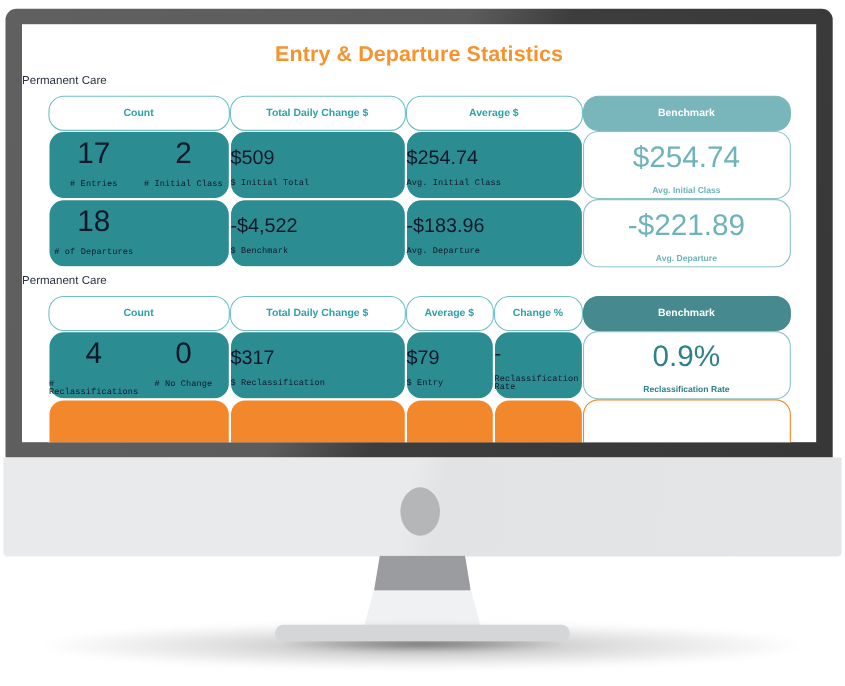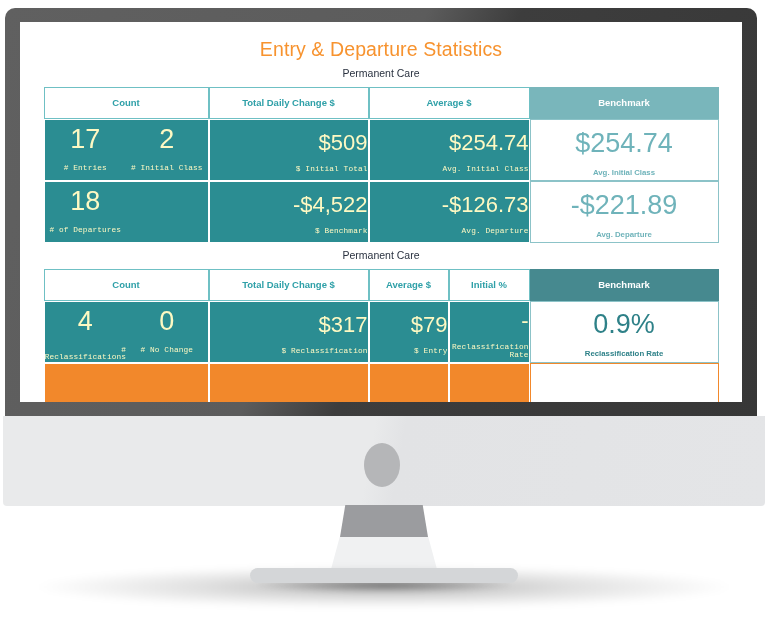--- a/index.html
+++ b/index.html
@@ -53,49 +53,49 @@
   .base-shadow{
     position:absolute;left:258px;top:580px;width:252px;height:12px;
     background:radial-gradient(ellipse at 50% 40%,rgba(0,0,0,.35) 0%,rgba(0,0,0,0) 75%);
     filter:blur(2px);
   }
 
   
   .content{position:absolute;left:0;top:0;width:722px;padding:0;}
 
   .sect-title{
-    text-align:center;color:#f7932f;font-weight:normal;font-size:19.5px;
+    text-align:center;color:#f7932f;font-weight:bold;font-size:19.5px;
     letter-spacing:.1px;margin:0;padding:16px 0 0 0;line-height:1.2;
   }
   .sect-sub{
-    text-align:center;color:#2a3240;font-size:10.5px;margin:0;
+    color:#2a3240;font-size:10.5px;margin:0;
     padding:6px 0 7px 0;line-height:1.2;
   }
 
   table.stat{
     border-collapse:separate;border-spacing:0;
     width:675px;margin:0 auto;table-layout:fixed;
   }
-  table.stat td,table.stat th{padding:0;vertical-align:middle;}
+  table.stat td,table.stat th{padding:0;vertical-align:middle;border-radius:14px;}
 
   
   .hcell{
     height:30px;background:#ffffff;border:1px solid #6fc0c4;
     color:#2fa0a8;font-size:9.5px;font-weight:bold;text-align:center;
     line-height:30px;white-space:nowrap;
   }
   .hcell.bench1{background:#79b6bb;border-color:#79b6bb;color:#ffffff;}
   .hcell.bench2{background:#46898f;border-color:#46898f;color:#ffffff;}
 
   
   .dcell{
     background:#2b8d92;border:1px solid #ffffff;height:60px;
-    text-align:right;color:#fef9c3;position:relative;
-  }
-  .dcell .big{display:block;font-size:22px;line-height:1;font-weight:normal;padding-top:6px;}
+    text-align:left;color:#0f172a;position:relative;
+  }
+  .dcell .big{display:block;font-size:18px;line-height:1;font-weight:normal;padding-top:6px;}
   .dcell .lbl{display:block;font-size:7.8px;line-height:1;padding-top:12px;letter-spacing:.1px;font-family:Liberation Mono, monospace;}
 
   .dcell.split{padding:0;}
   .split-inner{display:flex;width:100%;height:60px;}
   .split-half{flex:1;display:flex;flex-direction:column;align-items:center;justify-content:flex-start;}
   .split-half .big{font-size:27px;line-height:1;padding-top:6px;}
   .split-half .lbl{font-size:7.8px;line-height:1;padding-top:12px;}
 
   
   .bcell{
@@ -179,21 +179,21 @@
                     <span class="lbl"># of Departures</span>
                   </div>
                   <div class="split-half"></div>
                 </div>
               </td>
               <td class="dcell">
                 <span class="big">-$4,522</span>
                 <span class="lbl">$ Benchmark</span>
               </td>
               <td class="dcell">
-                <span class="big">-$126.73</span>
+                <span class="big">-$183.96</span>
                 <span class="lbl">Avg. Departure</span>
               </td>
               <td class="bcell">
                 <span class="big">-$221.89</span>
                 <span class="lbl">Avg. Departure</span>
               </td>
             </tr>
           </tbody>
         </table>
 
@@ -205,21 +205,21 @@
               <col style="width:160px">
             <col style="width:80px">
               <col style="width:81px">
               <col style="width:189px">
           </colgroup>
           <thead>
             <tr>
               <th class="hcell">Count</th>
               <th class="hcell">Total Daily Change $</th>
               <th class="hcell">Average $</th>
-              <th class="hcell">Initial %</th>
+              <th class="hcell">Change %</th>
               <th class="hcell bench2">Benchmark</th>
             </tr>
           </thead>
           <tbody>
             <tr>
               <td class="dcell split">
                 <div class="split-inner">
                   <div class="split-half">
                     <span class="big">4</span>
                     <span class="lbl"># Reclassifications</span>

